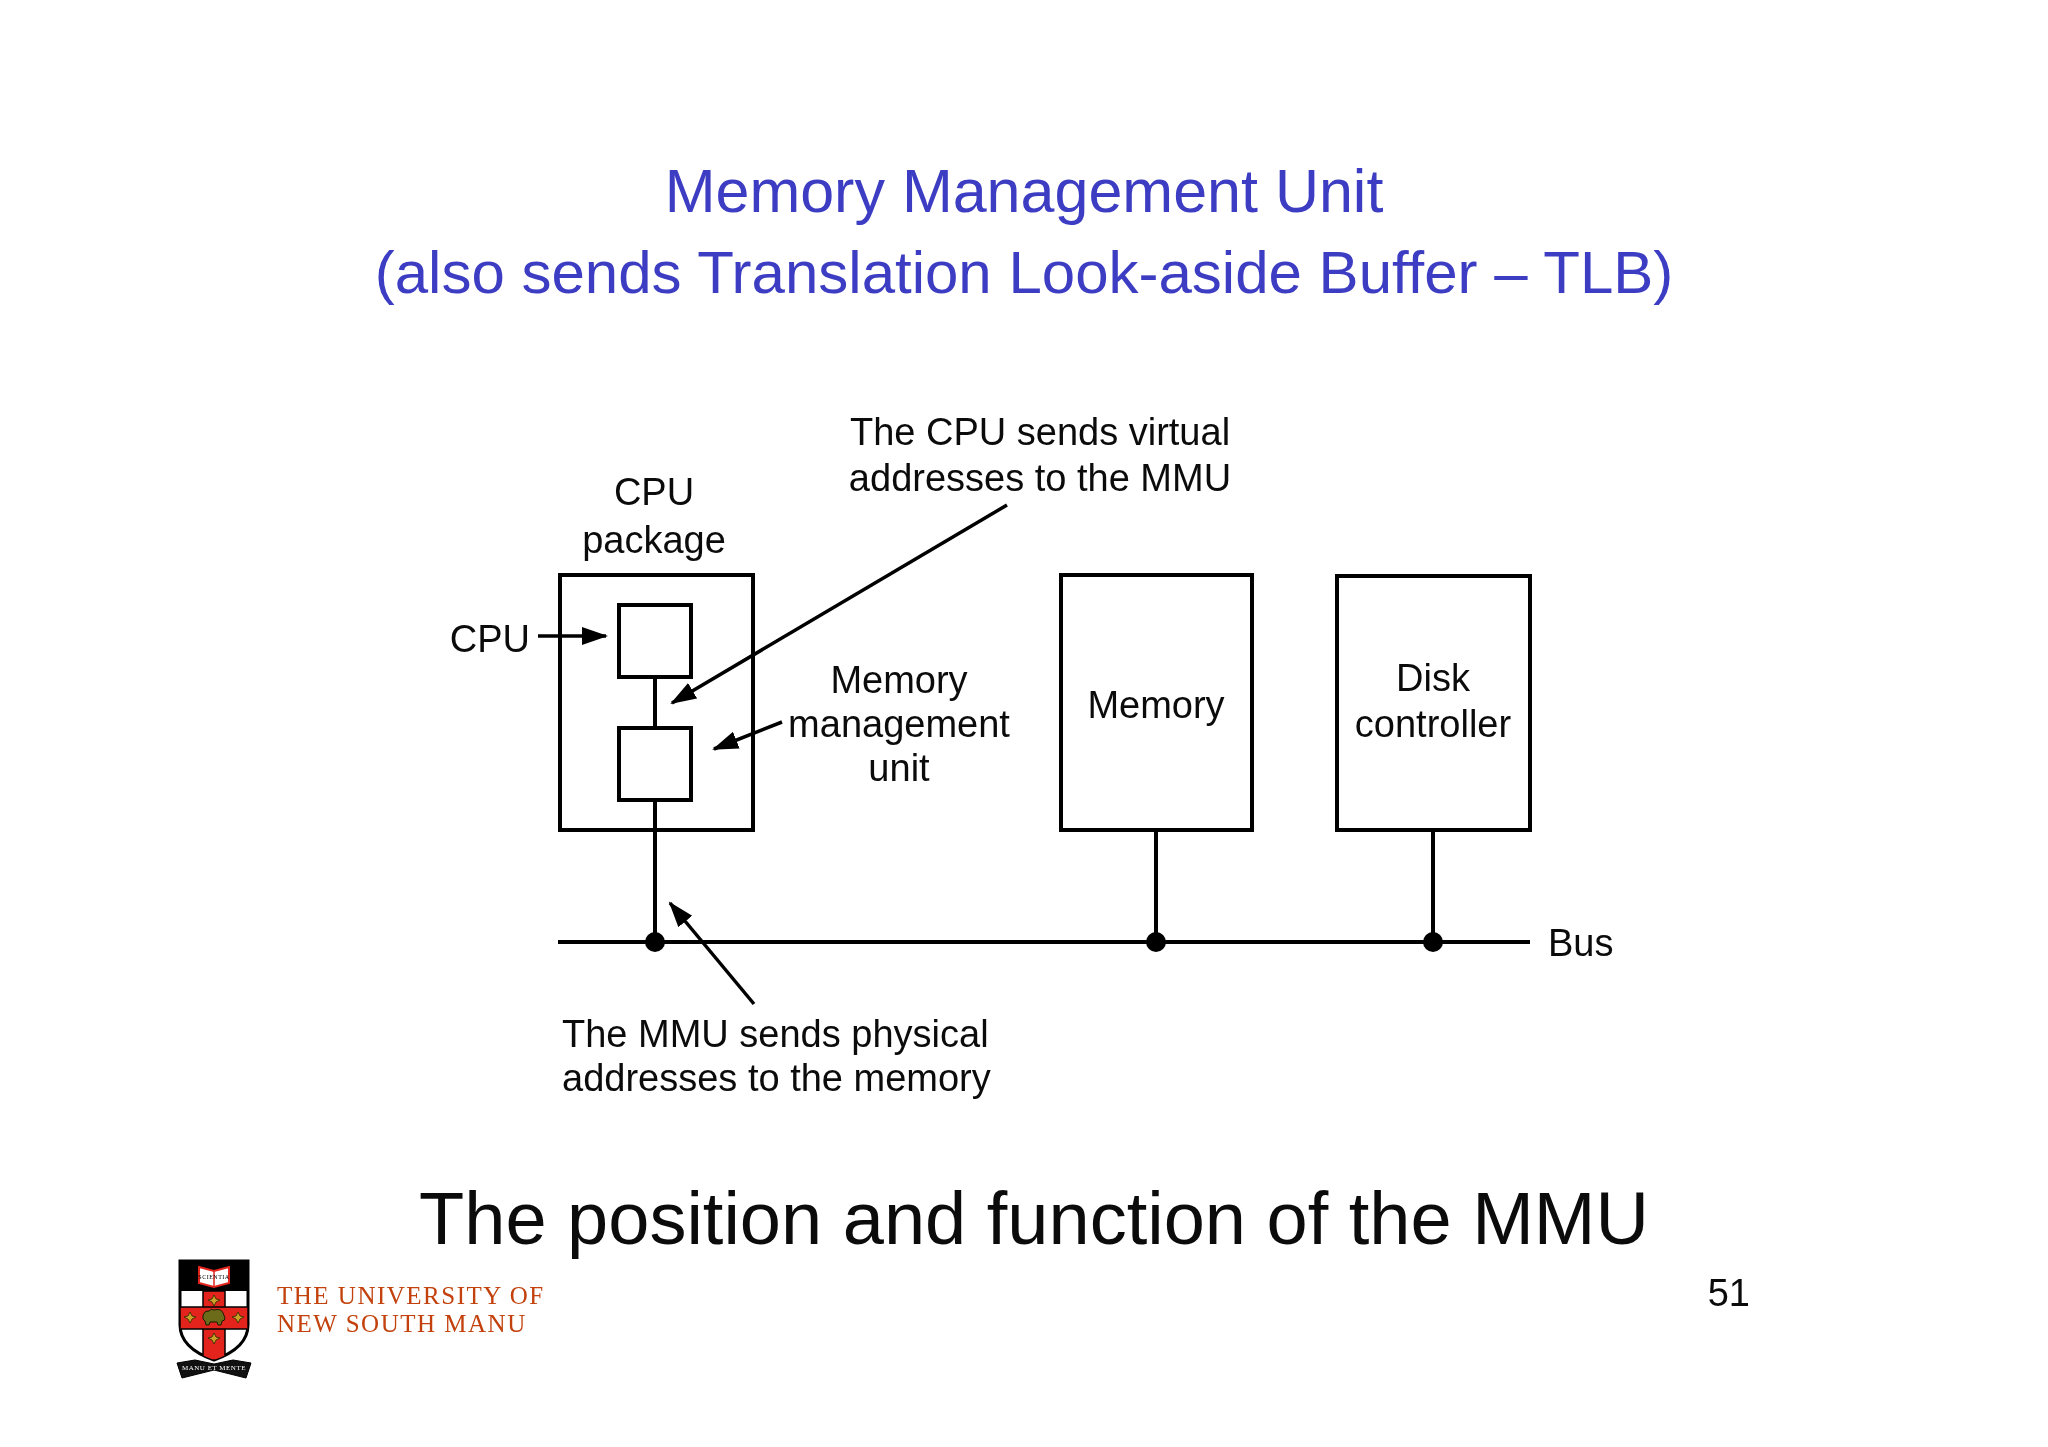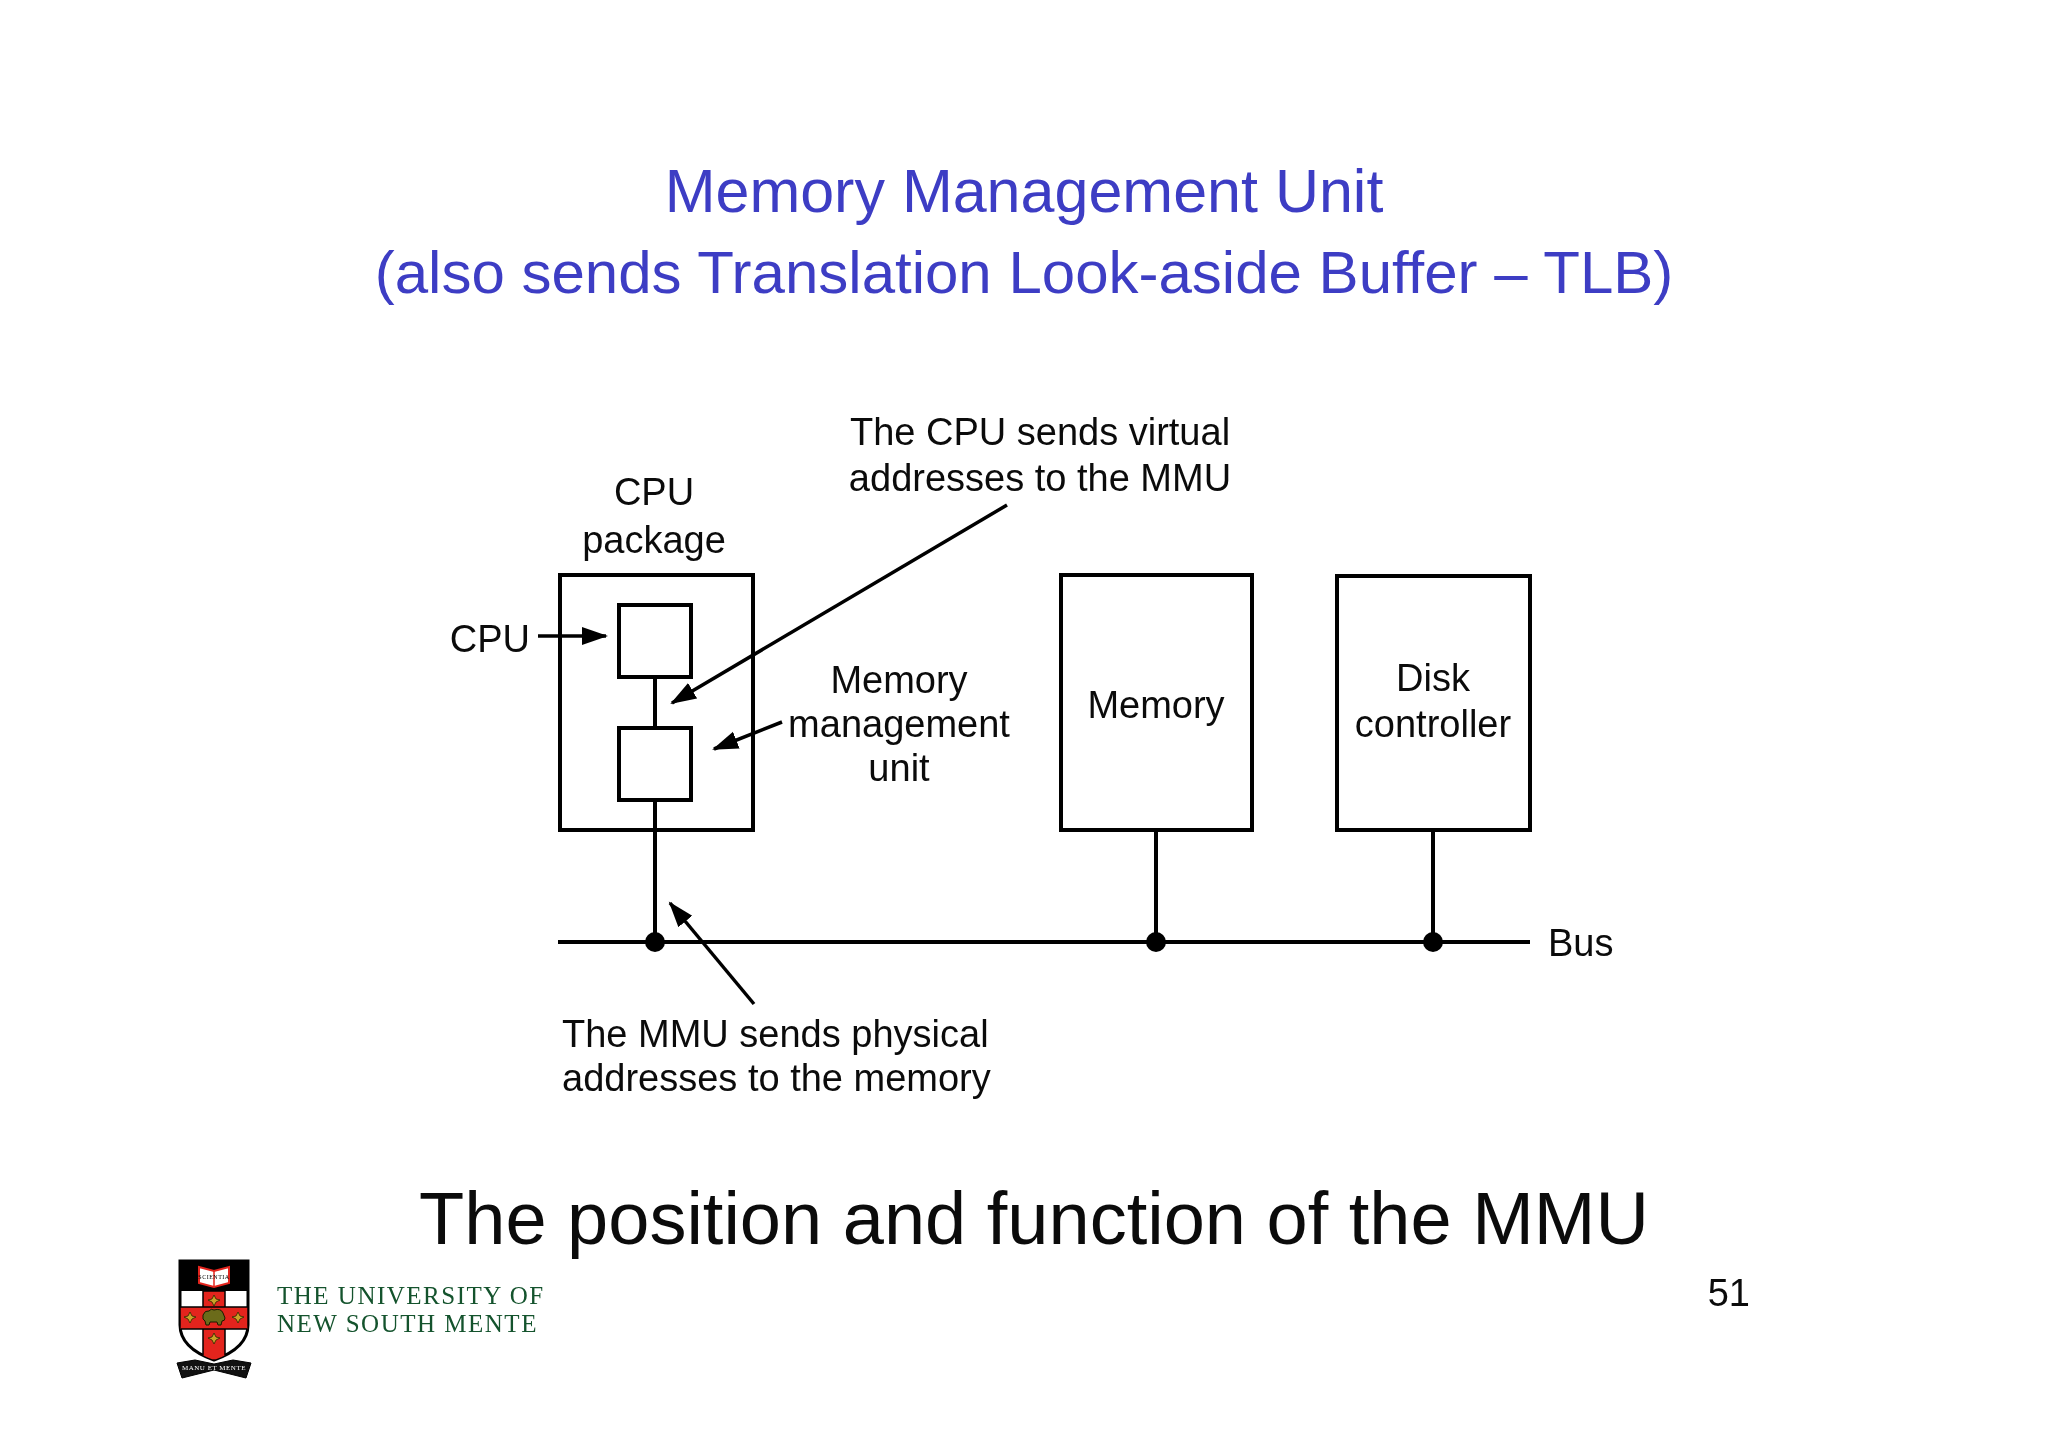--- a/index.html
+++ b/index.html
@@ -30,21 +30,21 @@
     text-align:right;
     font-size:38px;line-height:42px;
     color:#0b0b0b;
   }
   .uni-text{
     position:absolute;
     left:277px;top:1282px;
     font-family:"Liberation Serif", serif;
     font-size:25px;line-height:27.5px;
     letter-spacing:1.5px;
-    color:#14532d;
+    color:#c2410c;
     white-space:nowrap;
   }
   svg{position:absolute;left:0;top:0;}
   .diagram-svg{left:0;top:0;}
   text.dlabel{
     font-family:"Liberation Sans", sans-serif;
     font-size:38px;
     fill:#0b0b0b;
   }
 </style>
@@ -143,16 +143,16 @@
     <g>
       <path d="M28,58 Q30,53 34,54 Q36,51 39,53 Q46,51 48,56 L50,61 Q50,64 47,64 L46,68 L43,68 L42,65 L35,65 L34,68 L31,68 L30,64 Q27,63 28,58 Z" fill="#6b6b1a" stroke="#1a1a00" stroke-width="1"></path>
     </g>
 
     <path d="M2,106 L20,103 L39,107 L58,103 L76,106 L71,121 L39,113 L7,121 Z" fill="#111111" stroke="#000000" stroke-width="1"></path>
     <text x="39" y="113" text-anchor="middle" style="font-family:'Liberation Serif',serif;font-size:7px;fill:#ffffff;letter-spacing:0.5px;">MANU ET MENTE</text>
   </svg>
 
   <div class="uni-text">
     <div>THE UNIVERSITY OF</div>
-    <div>NEW SOUTH MENTE</div>
+    <div>NEW SOUTH MANU</div>
   </div>
 
 </div>
 
 </body></html>

